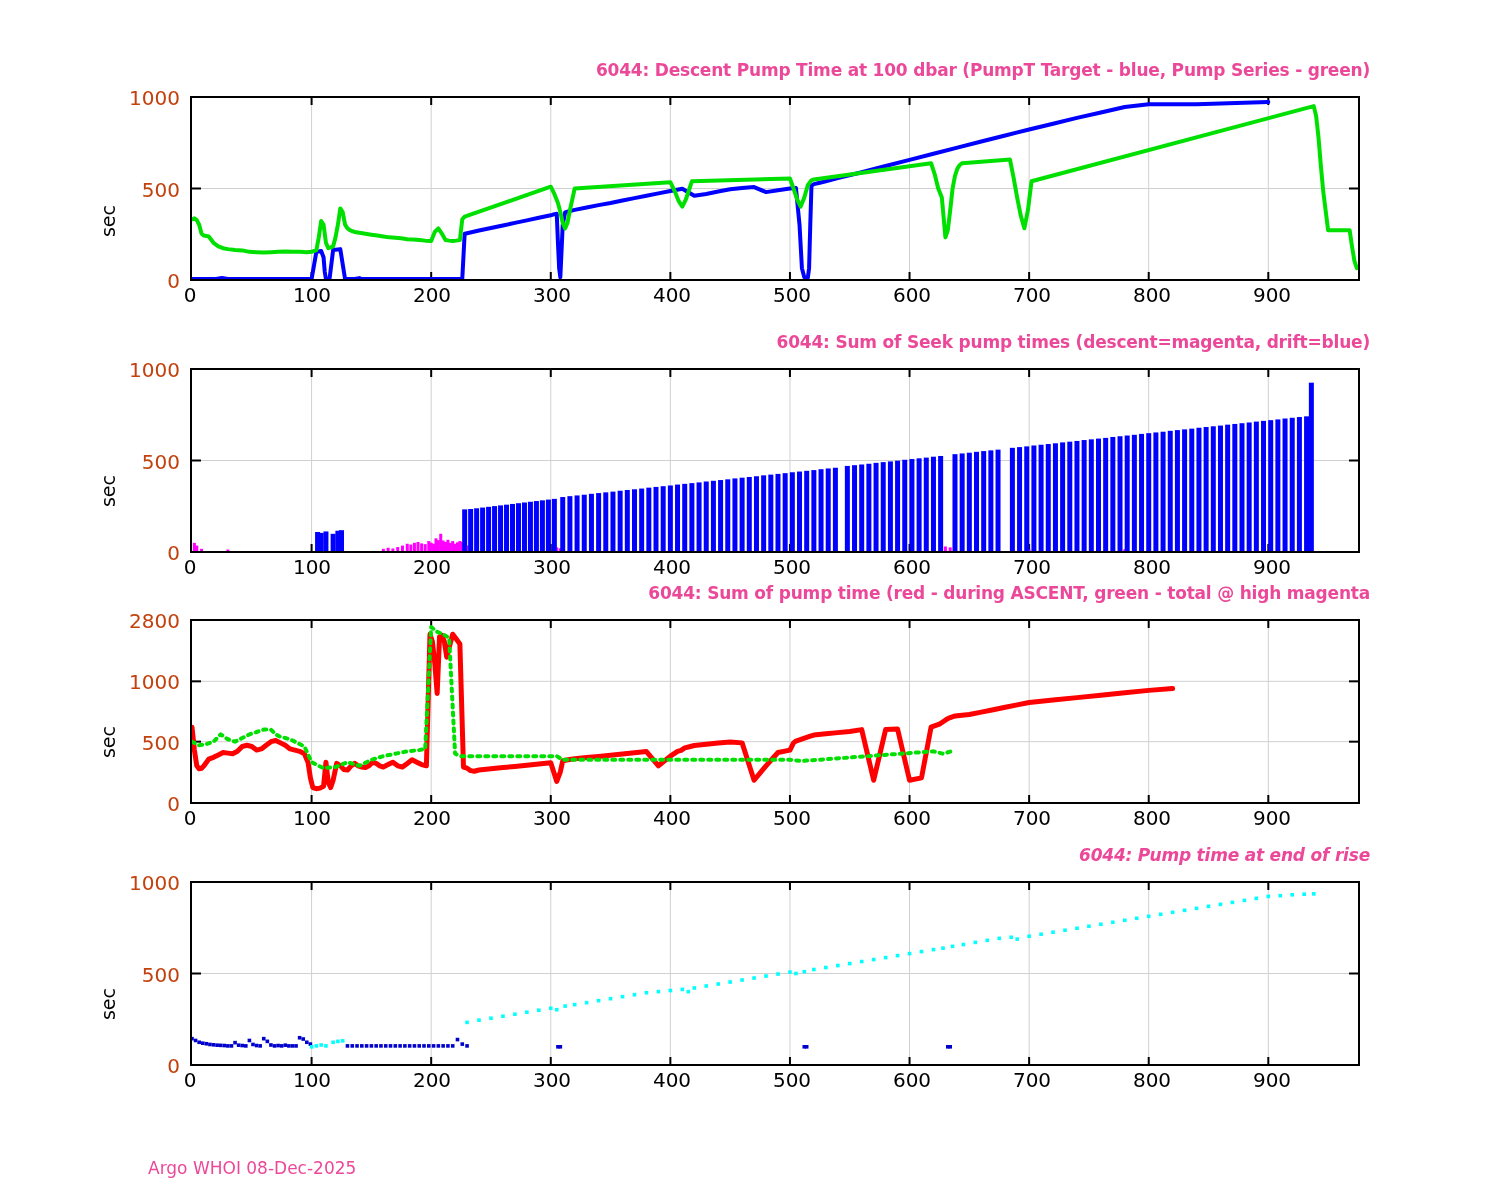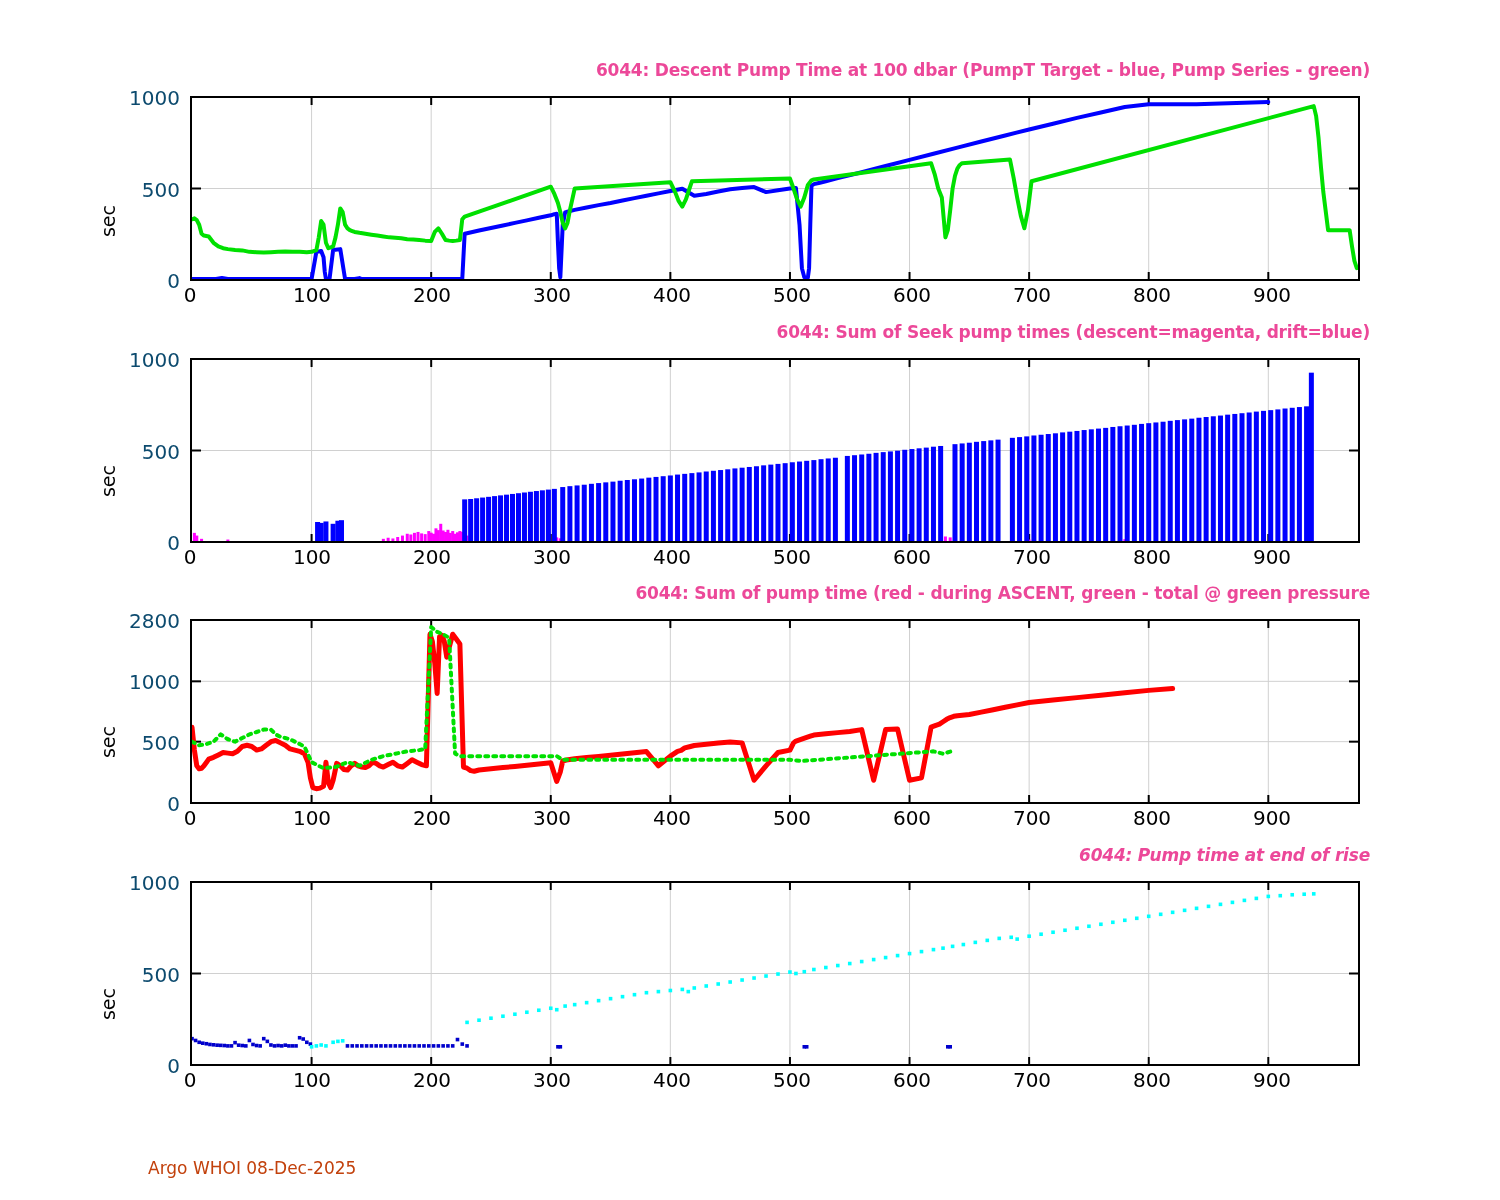--- a/index.html
+++ b/index.html
@@ -15,30 +15,30 @@
     font-size:17px;font-weight:bold;color:#ec4899;
     letter-spacing:-0.2px;white-space:nowrap;
   }
   .axes{position:absolute;border:2px solid #000;background:#fff;box-sizing:border-box;}
   .plotsvg{position:absolute;left:0;top:0;}
   .ylabel{
     position:absolute;font-size:19px;color:#000;
     transform:rotate(-90deg);transform-origin:50% 50%;white-space:nowrap;
   }
   .ytick{
-    position:absolute;font-size:20px;color:#0c4a6e;text-align:right;white-space:nowrap;
+    position:absolute;font-size:20px;color:#c2410c;text-align:right;white-space:nowrap;
   }
   .xtick{
     position:absolute;font-size:20px;color:#000;text-align:center;white-space:nowrap;
   }
   .xlabel{
     position:absolute;font-size:20px;color:#000;text-align:center;white-space:nowrap;
   }
   .footer{
-    position:absolute;font-size:17px;color:#c2410c;white-space:nowrap;
+    position:absolute;font-size:17px;color:#ec4899;white-space:nowrap;
   }
 </style>
 </head>
 <body>
 
 <div class="figure">
 
   <div class="panel" style="left:0px;top:60px;width:1500px;height:250px;">
     <div class="panel-title" style="top:0px;left:120px;right:130px;">6044: Descent Pump Time at 100 dbar (PumpT Target - blue, Pump Series - green)</div>
     <div class="ylabel" style="left:78px;top:150px;width:60px;text-align:center;">sec</div>
@@ -86,21 +86,21 @@
     <div class="xtick" style="left:402px;top:223px;width:60px;">200</div>
     <div class="xtick" style="left:522px;top:223px;width:60px;">300</div>
     <div class="xtick" style="left:642px;top:223px;width:60px;">400</div>
     <div class="xtick" style="left:762px;top:223px;width:60px;">500</div>
     <div class="xtick" style="left:882px;top:223px;width:60px;">600</div>
     <div class="xtick" style="left:1002px;top:223px;width:60px;">700</div>
     <div class="xtick" style="left:1122px;top:223px;width:60px;">800</div>
     <div class="xtick" style="left:1242px;top:223px;width:60px;">900</div>
   </div>
 
-  <div class="panel" style="left:0px;top:322px;width:1500px;height:250px;">
+  <div class="panel" style="left:0px;top:332px;width:1500px;height:250px;">
     <div class="panel-title" style="top:0px;left:120px;right:130px;">6044: Sum of Seek pump times (descent=magenta, drift=blue)</div>
     <div class="ylabel" style="left:78px;top:148px;width:60px;text-align:center;">sec</div>
     <div class="ytick" style="left:100px;top:26px;width:80px;">1000</div>
     <div class="ytick" style="left:100px;top:118px;width:80px;">500</div>
     <div class="ytick" style="left:100px;top:209px;width:80px;">0</div>
     <div class="axes" style="left:190px;top:36px;width:1170px;height:185px;">
       <svg class="plotsvg" id="svg-p2" width="1166" height="181" viewBox="0 0 1166 181">
           <line x1="0" y1="90.5" x2="1166" y2="90.5" stroke="#d0d0d0" stroke-width="1"></line>
           <line x1="119.58974358974359" y1="0" x2="119.58974358974359" y2="181" stroke="#d0d0d0" stroke-width="1"></line>
           <line x1="239.17948717948718" y1="0" x2="239.17948717948718" y2="181" stroke="#d0d0d0" stroke-width="1"></line>
@@ -303,21 +303,21 @@
     <div class="xtick" style="left:522px;top:223px;width:60px;">300</div>
     <div class="xtick" style="left:642px;top:223px;width:60px;">400</div>
     <div class="xtick" style="left:762px;top:223px;width:60px;">500</div>
     <div class="xtick" style="left:882px;top:223px;width:60px;">600</div>
     <div class="xtick" style="left:1002px;top:223px;width:60px;">700</div>
     <div class="xtick" style="left:1122px;top:223px;width:60px;">800</div>
     <div class="xtick" style="left:1242px;top:223px;width:60px;">900</div>
   </div>
 
   <div class="panel" style="left:0px;top:583px;width:1500px;height:250px;">
-    <div class="panel-title" style="top:0px;left:120px;right:130px;">6044: Sum of pump time (red - during ASCENT, green - total @ green pressure</div>
+    <div class="panel-title" style="top:0px;left:120px;right:130px;">6044: Sum of pump time (red - during ASCENT, green - total @ high magenta</div>
     <div class="ylabel" style="left:78px;top:148px;width:60px;text-align:center;">sec</div>
     <div class="ytick" style="left:90px;top:26px;width:90px;">2800</div>
     <div class="ytick" style="left:90px;top:87px;width:90px;">1000</div>
     <div class="ytick" style="left:90px;top:148px;width:90px;">500</div>
     <div class="ytick" style="left:90px;top:209px;width:90px;">0</div>
     <div class="axes" style="left:190px;top:36px;width:1170px;height:185px;">
       <svg class="plotsvg" id="svg-p3" width="1166" height="181" viewBox="0 0 1166 181">
           <line x1="0" y1="120.66666666666667" x2="1166" y2="120.66666666666667" stroke="#d0d0d0" stroke-width="1"></line>
           <line x1="0" y1="60.33333333333334" x2="1166" y2="60.33333333333334" stroke="#d0d0d0" stroke-width="1"></line>
           <line x1="119.58974358974359" y1="0" x2="119.58974358974359" y2="181" stroke="#d0d0d0" stroke-width="1"></line>

